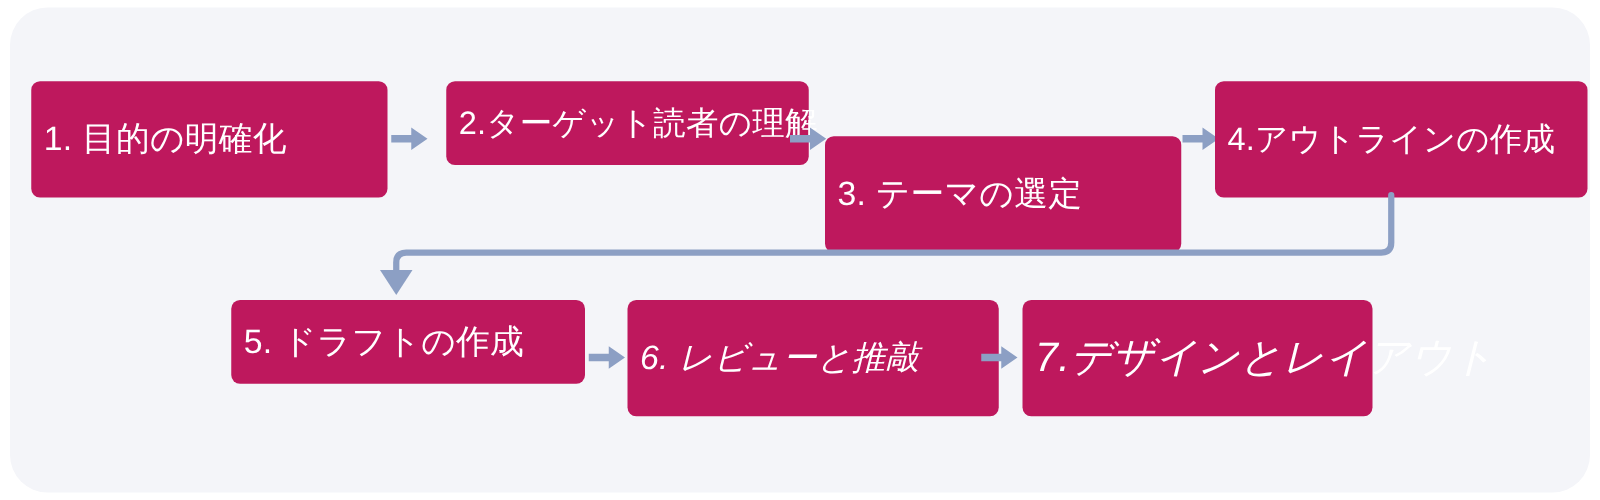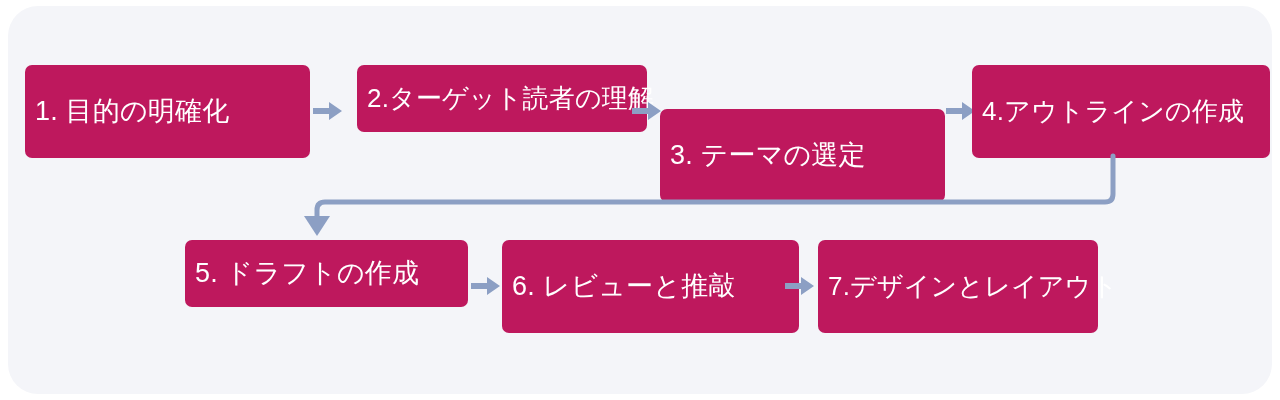--- a/index.html
+++ b/index.html
@@ -55,31 +55,31 @@
   }
 
   
   #node-1 { left: 25px;  top: 65px; width: 285px; height: 93px; }
   #node-2 { left: 357px; top: 65px; width: 290px; height: 67px; }
   #node-3 { left: 660px; top: 65px; width: 285px; height: 93px; margin-top: 44px; }
   #node-4 { left: 972px; top: 65px; width: 298px; height: 93px; }
 
   
   #node-5 { left: 185px; top: 240px; width: 283px; height: 67px; }
-  #node-6 { left: 502px; top: 240px; width: 297px; height: 93px; }
+  #node-6 { left: 502px; top: 240px; width: 297px; height: 93px; font-style: italic; }
   #node-7 { left: 818px; top: 240px; width: 280px; height: 93px; }
 
   
   #node-1 .node-label { font-size: 27px; }
   #node-2 .node-label { font-size: 26px; }
   #node-3 .node-label { font-size: 27px; }
   #node-4 .node-label { font-size: 26px; }
   #node-5 .node-label { font-size: 27px; }
   #node-6 .node-label { font-size: 27px; }
-  #node-7 .node-label { font-size: 26px; }
+  #node-7 .node-label { font-size: 33px; font-style: italic; }
 
   
   .connector-arrow {
     position: absolute;
     width: 34px;
     height: 26px;
   }
   .connector-arrow svg { display: block; }
 
   #arrow-1-2 { left: 311px; top: 98px; }

